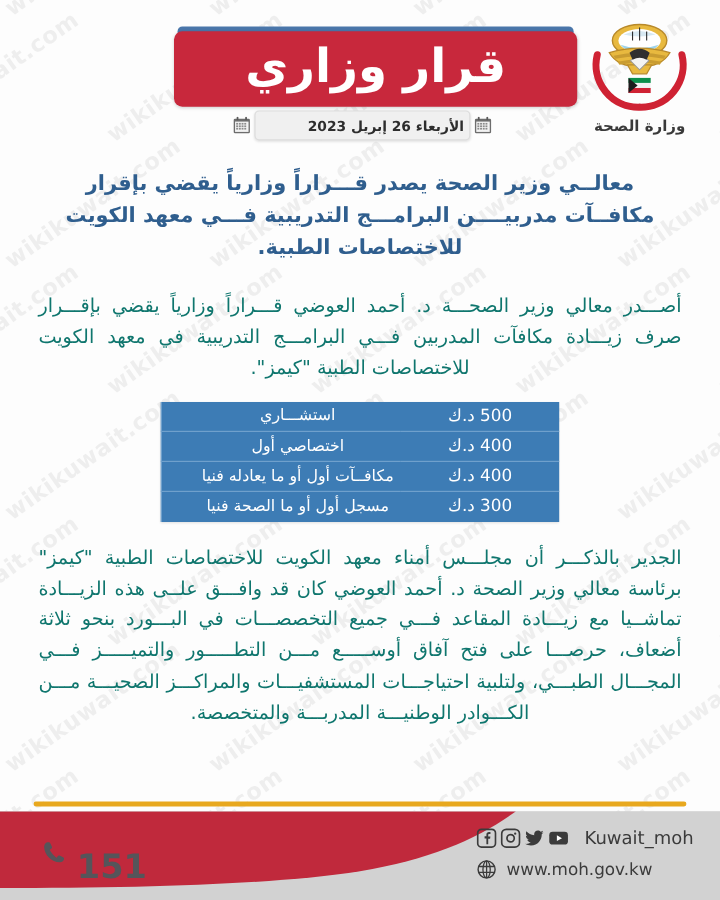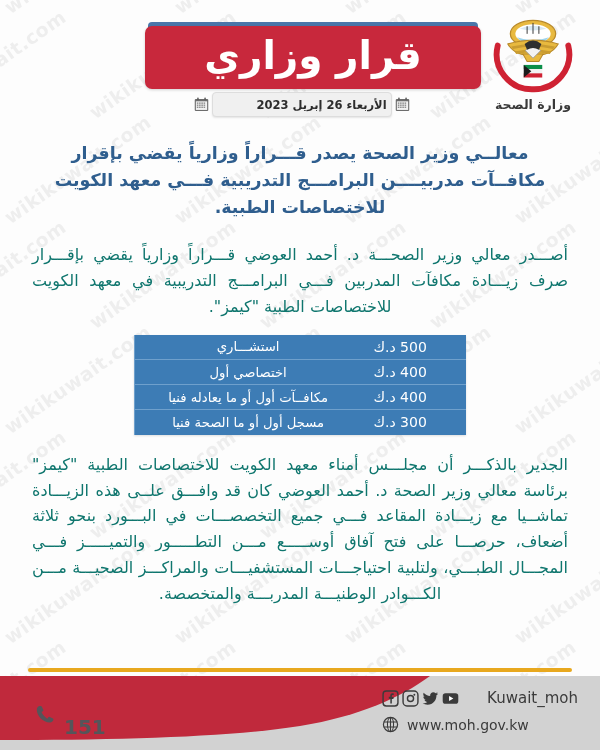--- a/index.html
+++ b/index.html
@@ -194,42 +194,42 @@
     position:absolute;
     left:34px; bottom:13px;
     display:flex;
     align-items:center;
     gap:9px;
     direction:ltr;
     z-index:6;
   }
   .phone-icon { width:21px; height:21px; display:block; }
   .phone-num {
-    font-size:20px;
+    font-size:28px;
     font-weight:700;
     color:#55555a;
     line-height:1;
     margin-top:25px;
   }
 
   .contact-block {
     position:absolute;
     right:22px; top:14px;
     direction:ltr;
     text-align:left;
     z-index:6;
   }
   .social-row {
     display:flex;
     align-items:center;
     gap:3px;
   }
   .social-row .sicon { width:17px; height:17px; display:block; }
   .handle {
-    margin-left:25px;
+    margin-left:10px;
     font-size:15px;
     color:#3b3b3b;
     line-height:1;
   }
   .web-row {
     display:flex;
     align-items:center;
     gap:8px;
     margin-top:9px;
   }

